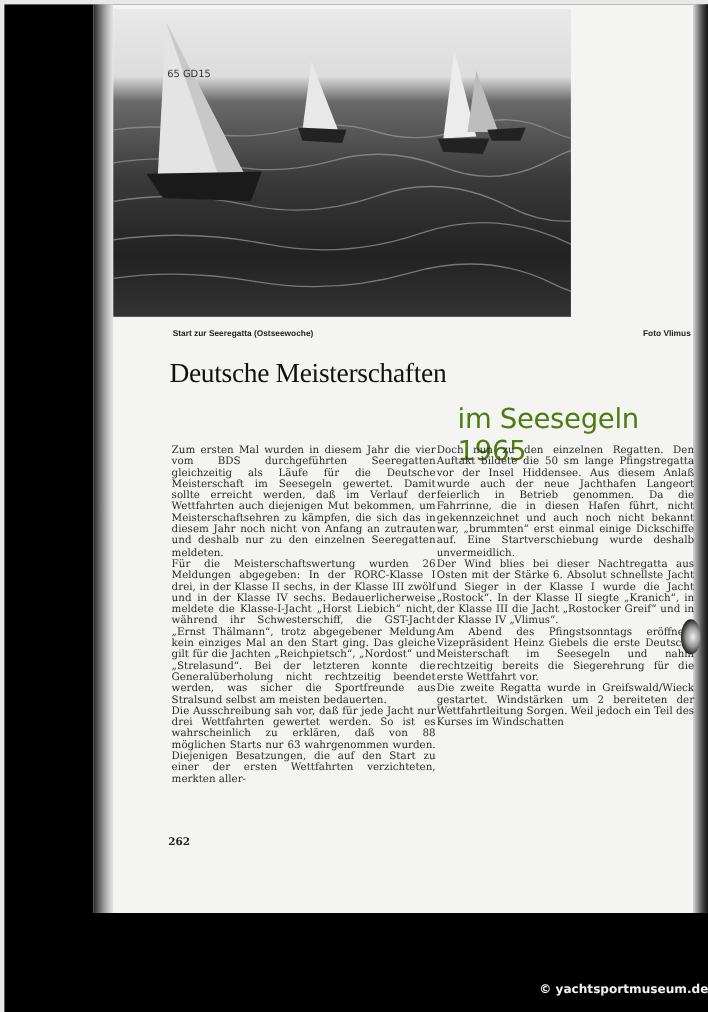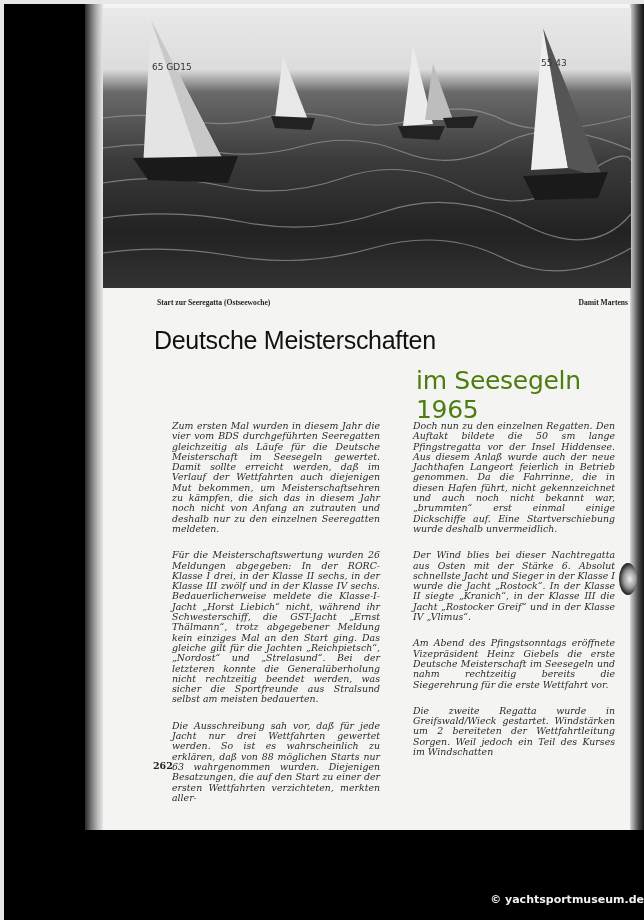--- a/index.html
+++ b/index.html
@@ -2,34 +2,34 @@
 <html><head>
 <meta charset="utf-8">
 <style>
   html,body{margin:0;padding:0;}
   body{width:644px;height:920px;background:#000;position:relative;overflow:hidden;font-family:"DejaVu Serif",serif;}
   .frame-left{position:absolute;left:0;top:0;width:4px;height:920px;background:#e8e8e8;}
   .frame-top{position:absolute;left:0;top:0;width:644px;height:4px;background:#e8e8e8;}
   .page{position:absolute;left:85px;top:4px;width:556px;height:826px;background:#f4f4f2;}
   .gutter{position:absolute;left:85px;top:4px;width:18px;height:826px;
     background:linear-gradient(to right,#2a2a2a 0%,#777 35%,#bbb 70%,#e6e6e4 100%);}
-  .photo{position:absolute;left:103px;top:8px;width:528px;height:280px;overflow:hidden;
+  .photo{position:absolute;left:103px;top:8px;width:416px;height:280px;overflow:hidden;
     background:linear-gradient(to bottom,#e9e9e9 0%,#dcdcdc 22%,#6a6a6a 30%,#3a3a3a 55%,#222 80%,#333 100%);}
   .photo svg{position:absolute;left:0;top:0;}
   .right-edge{position:absolute;left:630px;top:4px;width:14px;height:826px;
     background:linear-gradient(to right,#d8d8d8,#4a4a4a 60%,#111);}
-  .caption{position:absolute;top:298px;font-family:Liberation Serif, serif;font-weight:bold;font-size:7.6px;color:#222;}
+  .caption{position:absolute;top:298px;font-family:Liberation Sans, sans-serif;font-weight:bold;font-size:7.6px;color:#222;}
   .caption.left{left:157px;}
   .caption.right{right:16px;}
-  .title1{position:absolute;left:154px;top:326px;font-family:Liberation Sans, sans-serif;font-size:25px;color:#111;letter-spacing:-0.3px;}
+  .title1{position:absolute;left:154px;top:326px;font-family:Liberation Serif, serif;font-size:25px;color:#111;letter-spacing:-0.3px;}
   .title2{position:absolute;left:416px;top:366px;font-family:"DejaVu Sans",sans-serif;font-size:25px;color:#4d7c0f;letter-spacing:-0.3px;}
   .col{position:absolute;top:405px;width:240px;font-family:"DejaVu Serif",serif;font-size:9.4px;line-height:10.3px;color:#2a2a2a;text-align:justify;}
   .col.left{left:156px;}
   .col.right{left:397px;width:234px;}
-  .col p{margin:16px;text-indent:0;font-style:italic;}
+  .col p{margin:0;text-indent:0;}
   .pagenum{position:absolute;left:153px;top:760px;font-family:"DejaVu Serif",serif;font-weight:bold;font-size:9.5px;color:#222;}
   .binding-clip{position:absolute;left:619px;top:563px;width:18px;height:32px;border-radius:50%;
     background:radial-gradient(ellipse at 60% 50%,#eee 0%,#999 40%,#111 75%);}
   .watermark{position:absolute;right:0;top:893px;font-family:"DejaVu Sans",sans-serif;font-weight:bold;font-size:11px;color:#f2f2f2;}
 </style>
 </head>
 <body>
 
 <div class="frame-top"></div>
 <div class="frame-left"></div>
@@ -66,21 +66,21 @@
     <g>
       <polygon points="440,20 428,162 465,160" fill="#efefef"></polygon>
       <polygon points="440,20 500,170 465,160" fill="#555"></polygon>
       <path d="M420 168 L505 164 L495 190 L432 192 Z" fill="#1a1a1a"></path>
       <text x="438" y="58" font-size="9" fill="#333" font-family="DejaVu Sans, sans-serif">55 43</text>
     </g>
   </svg>
 </div>
 
 <div class="caption left">Start zur Seeregatta (Ostseewoche)</div>
-<div class="caption right">Damit Martens</div>
+<div class="caption right">Foto Vlimus</div>
 
 <div class="title1">Deutsche Meisterschaften</div>
 <div class="title2">im Seesegeln 1965</div>
 
 <div class="col left">
   <p>Zum ersten Mal wurden in diesem Jahr die vier vom BDS durchgeführten Seeregatten gleichzeitig als Läufe für die Deutsche Meisterschaft im Seesegeln gewertet. Damit sollte erreicht werden, daß im Verlauf der Wettfahrten auch diejenigen Mut bekommen, um Meisterschaftsehren zu kämpfen, die sich das in diesem Jahr noch nicht von Anfang an zutrauten und deshalb nur zu den einzelnen Seeregatten meldeten.</p>
   <p>Für die Meisterschaftswertung wurden 26 Meldungen abgegeben: In der RORC-Klasse I drei, in der Klasse II sechs, in der Klasse III zwölf und in der Klasse IV sechs. Bedauerlicherweise meldete die Klasse-I-Jacht „Horst Liebich“ nicht, während ihr Schwesterschiff, die GST-Jacht „Ernst Thälmann“, trotz abgegebener Meldung kein einziges Mal an den Start ging. Das gleiche gilt für die Jachten „Reichpietsch“, „Nordost“ und „Strelasund“. Bei der letzteren konnte die Generalüberholung nicht rechtzeitig beendet werden, was sicher die Sportfreunde aus Stralsund selbst am meisten bedauerten.</p>
   <p>Die Ausschreibung sah vor, daß für jede Jacht nur drei Wettfahrten gewertet werden. So ist es wahrscheinlich zu erklären, daß von 88 möglichen Starts nur 63 wahrgenommen wurden. Diejenigen Besatzungen, die auf den Start zu einer der ersten Wettfahrten verzichteten, merkten aller-</p>
 </div>
 

